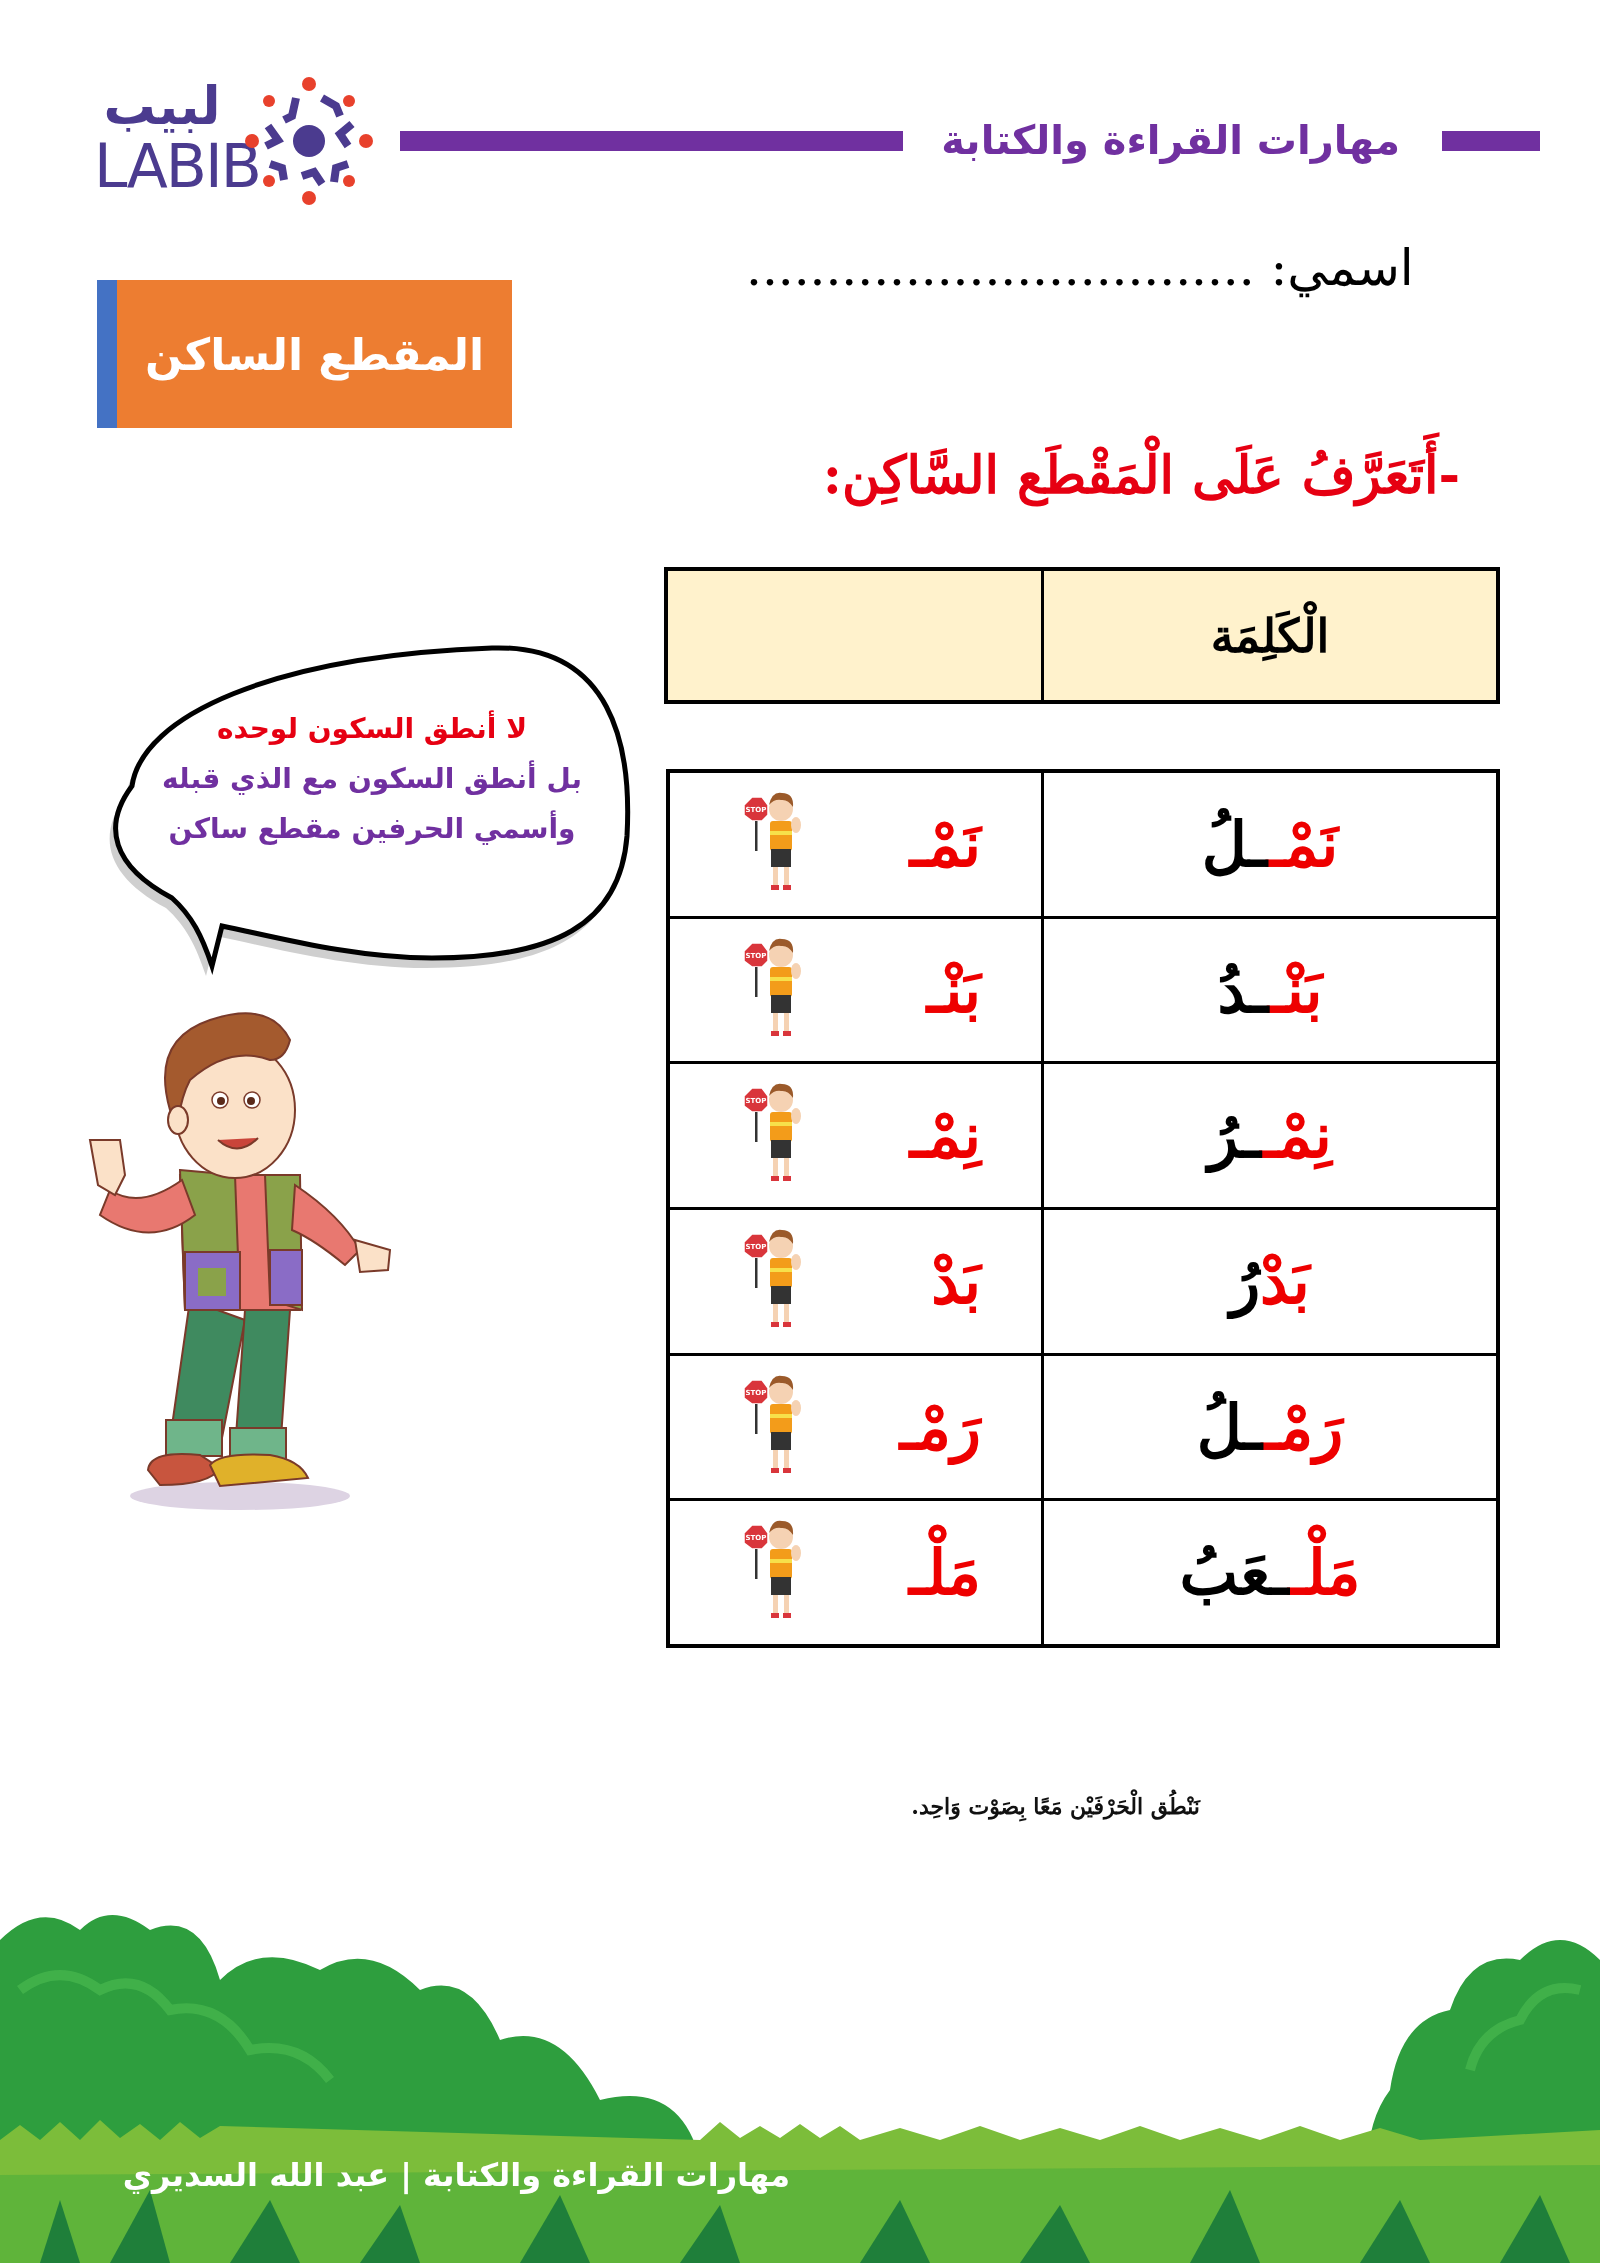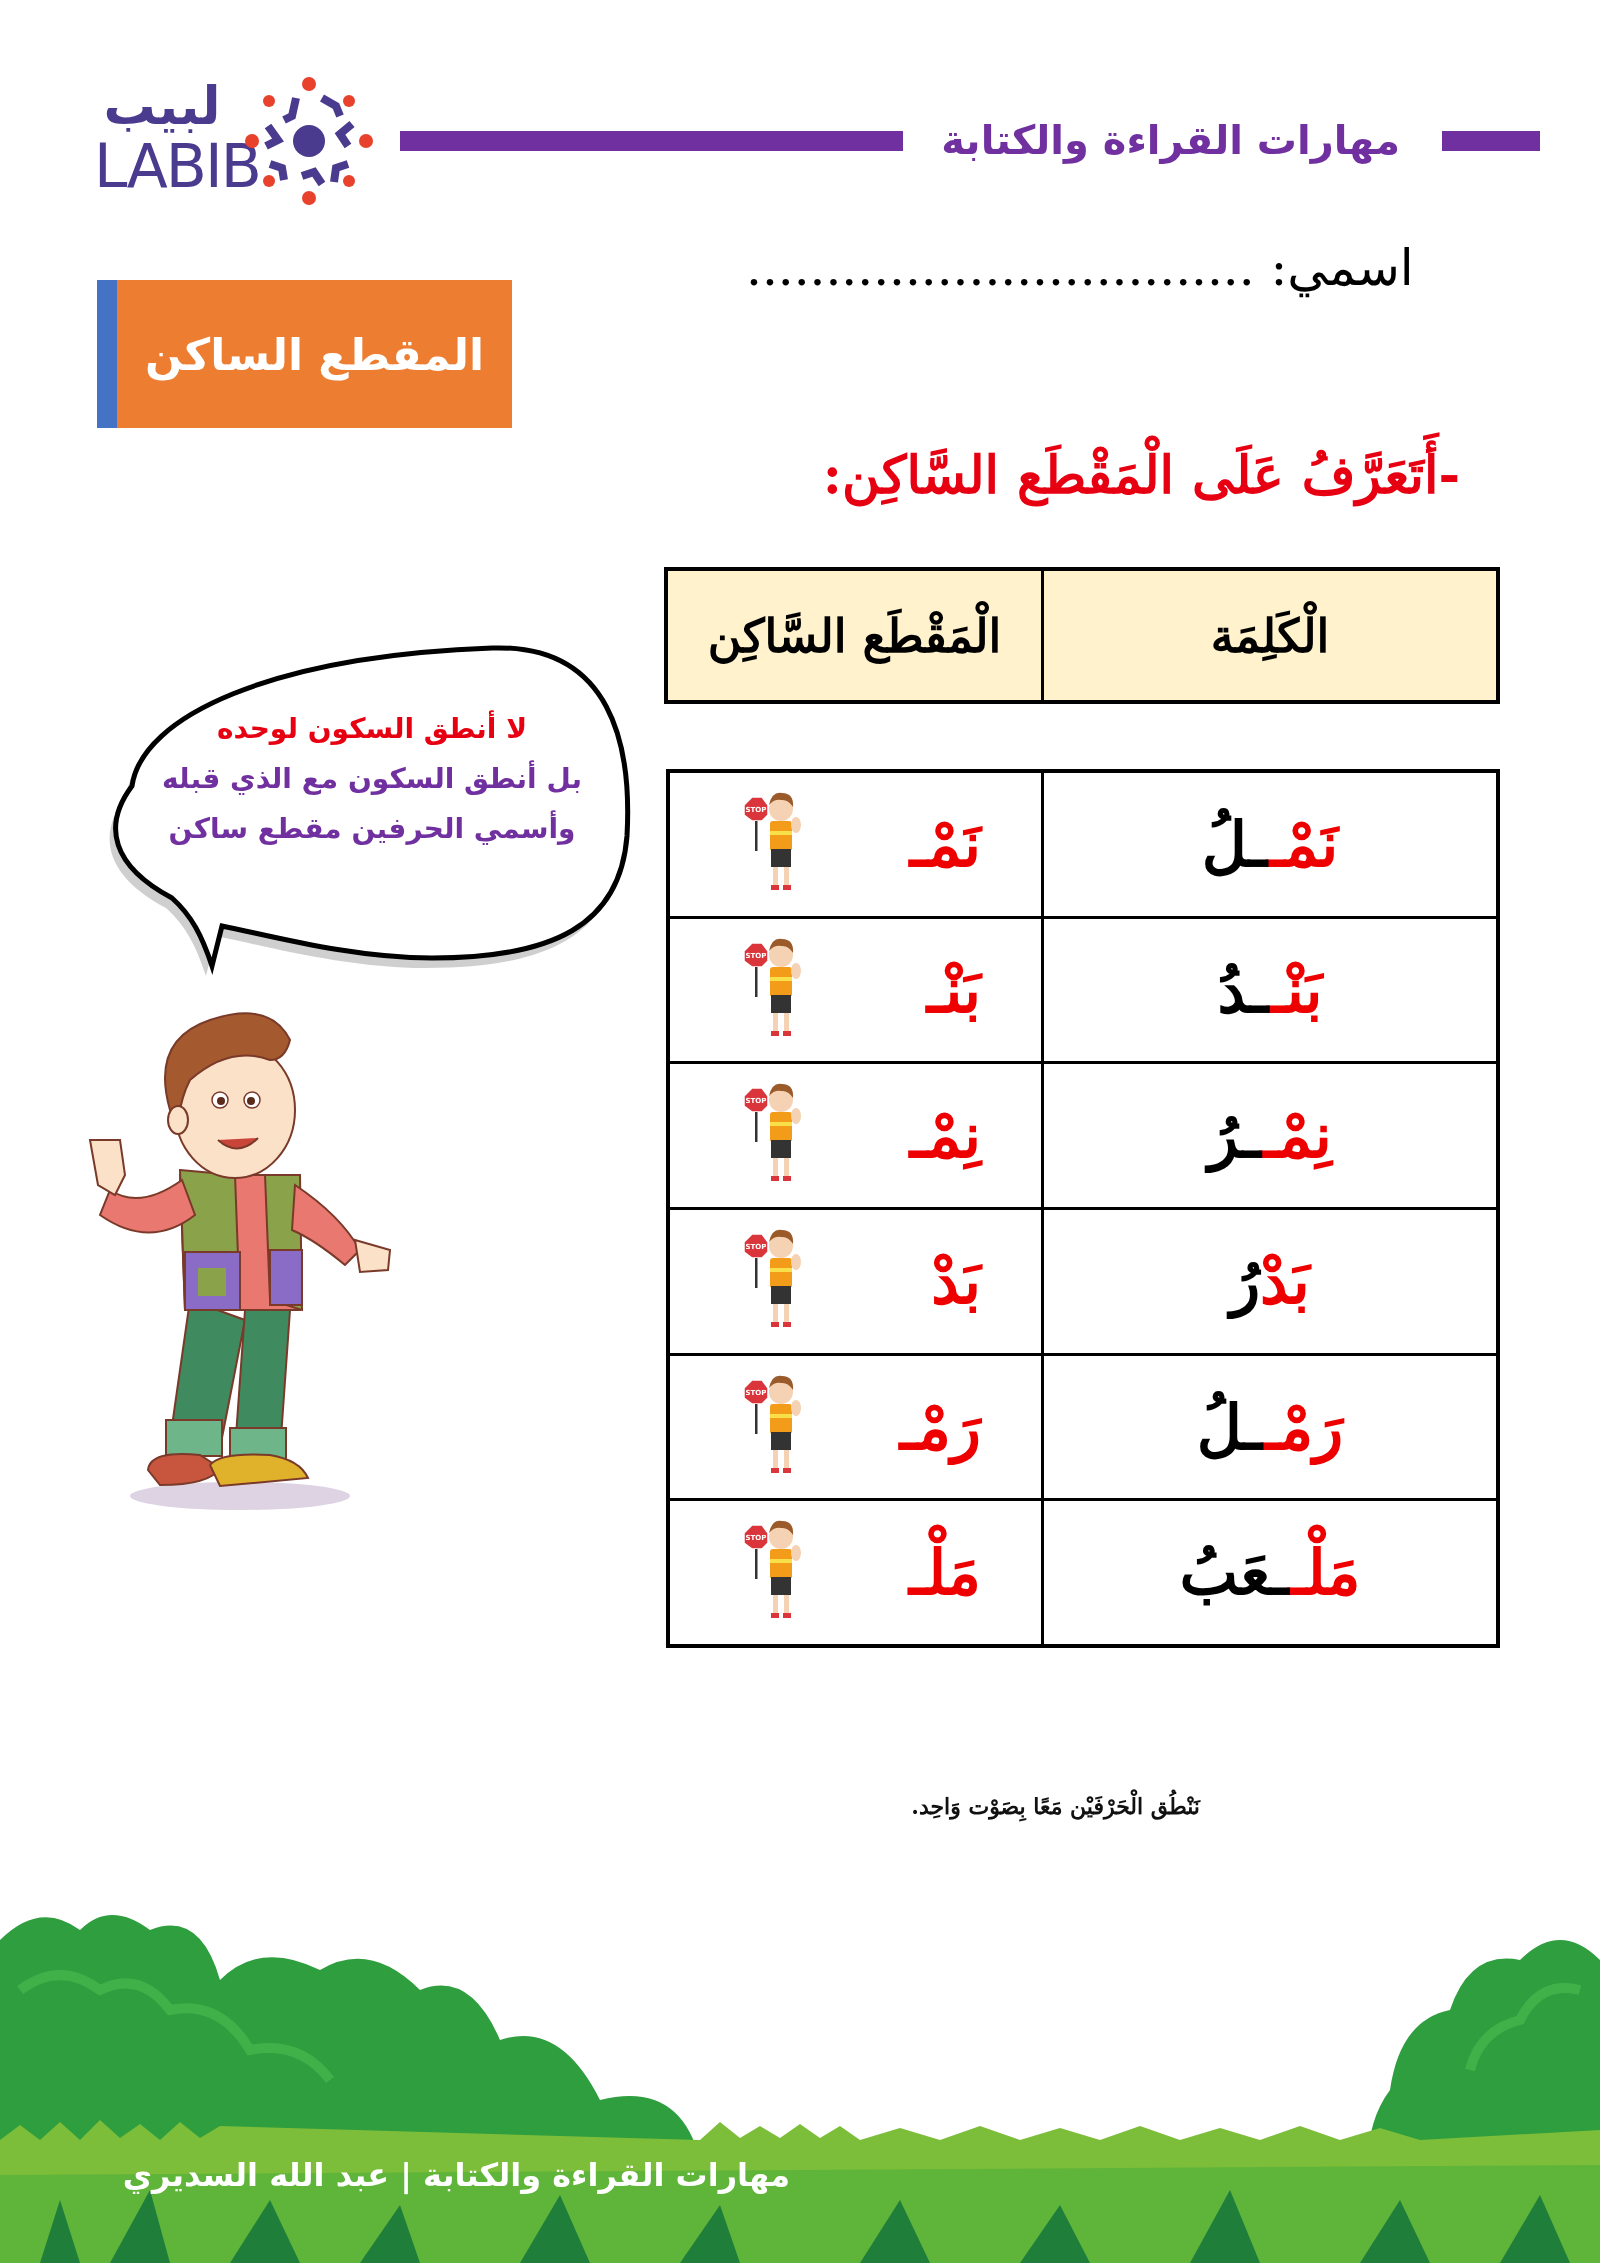--- a/index.html
+++ b/index.html
@@ -100,21 +100,20 @@
 </div>
 
 <div class="abs lesson-badge">
   <span>المقطع الساكن</span>
 </div>
 
 <div class="abs heading">-أَتَعَرَّفُ عَلَى الْمَقْطَع السَّاكِن:</div>
 
 <div class="abs htable">
   <div class="hcell word">الْكَلِمَة</div>
-  <div class="hcell syl">الْمَقْطَع السَّاكِن</div>
 </div>
 
 <div class="abs btable">
 
   <div class="brow">
     <div class="bcell word">
       <span class="red">نَمْـ</span>
         <span class="blk">ـلُ</span>
     </div>
     <div class="bcell syl">

